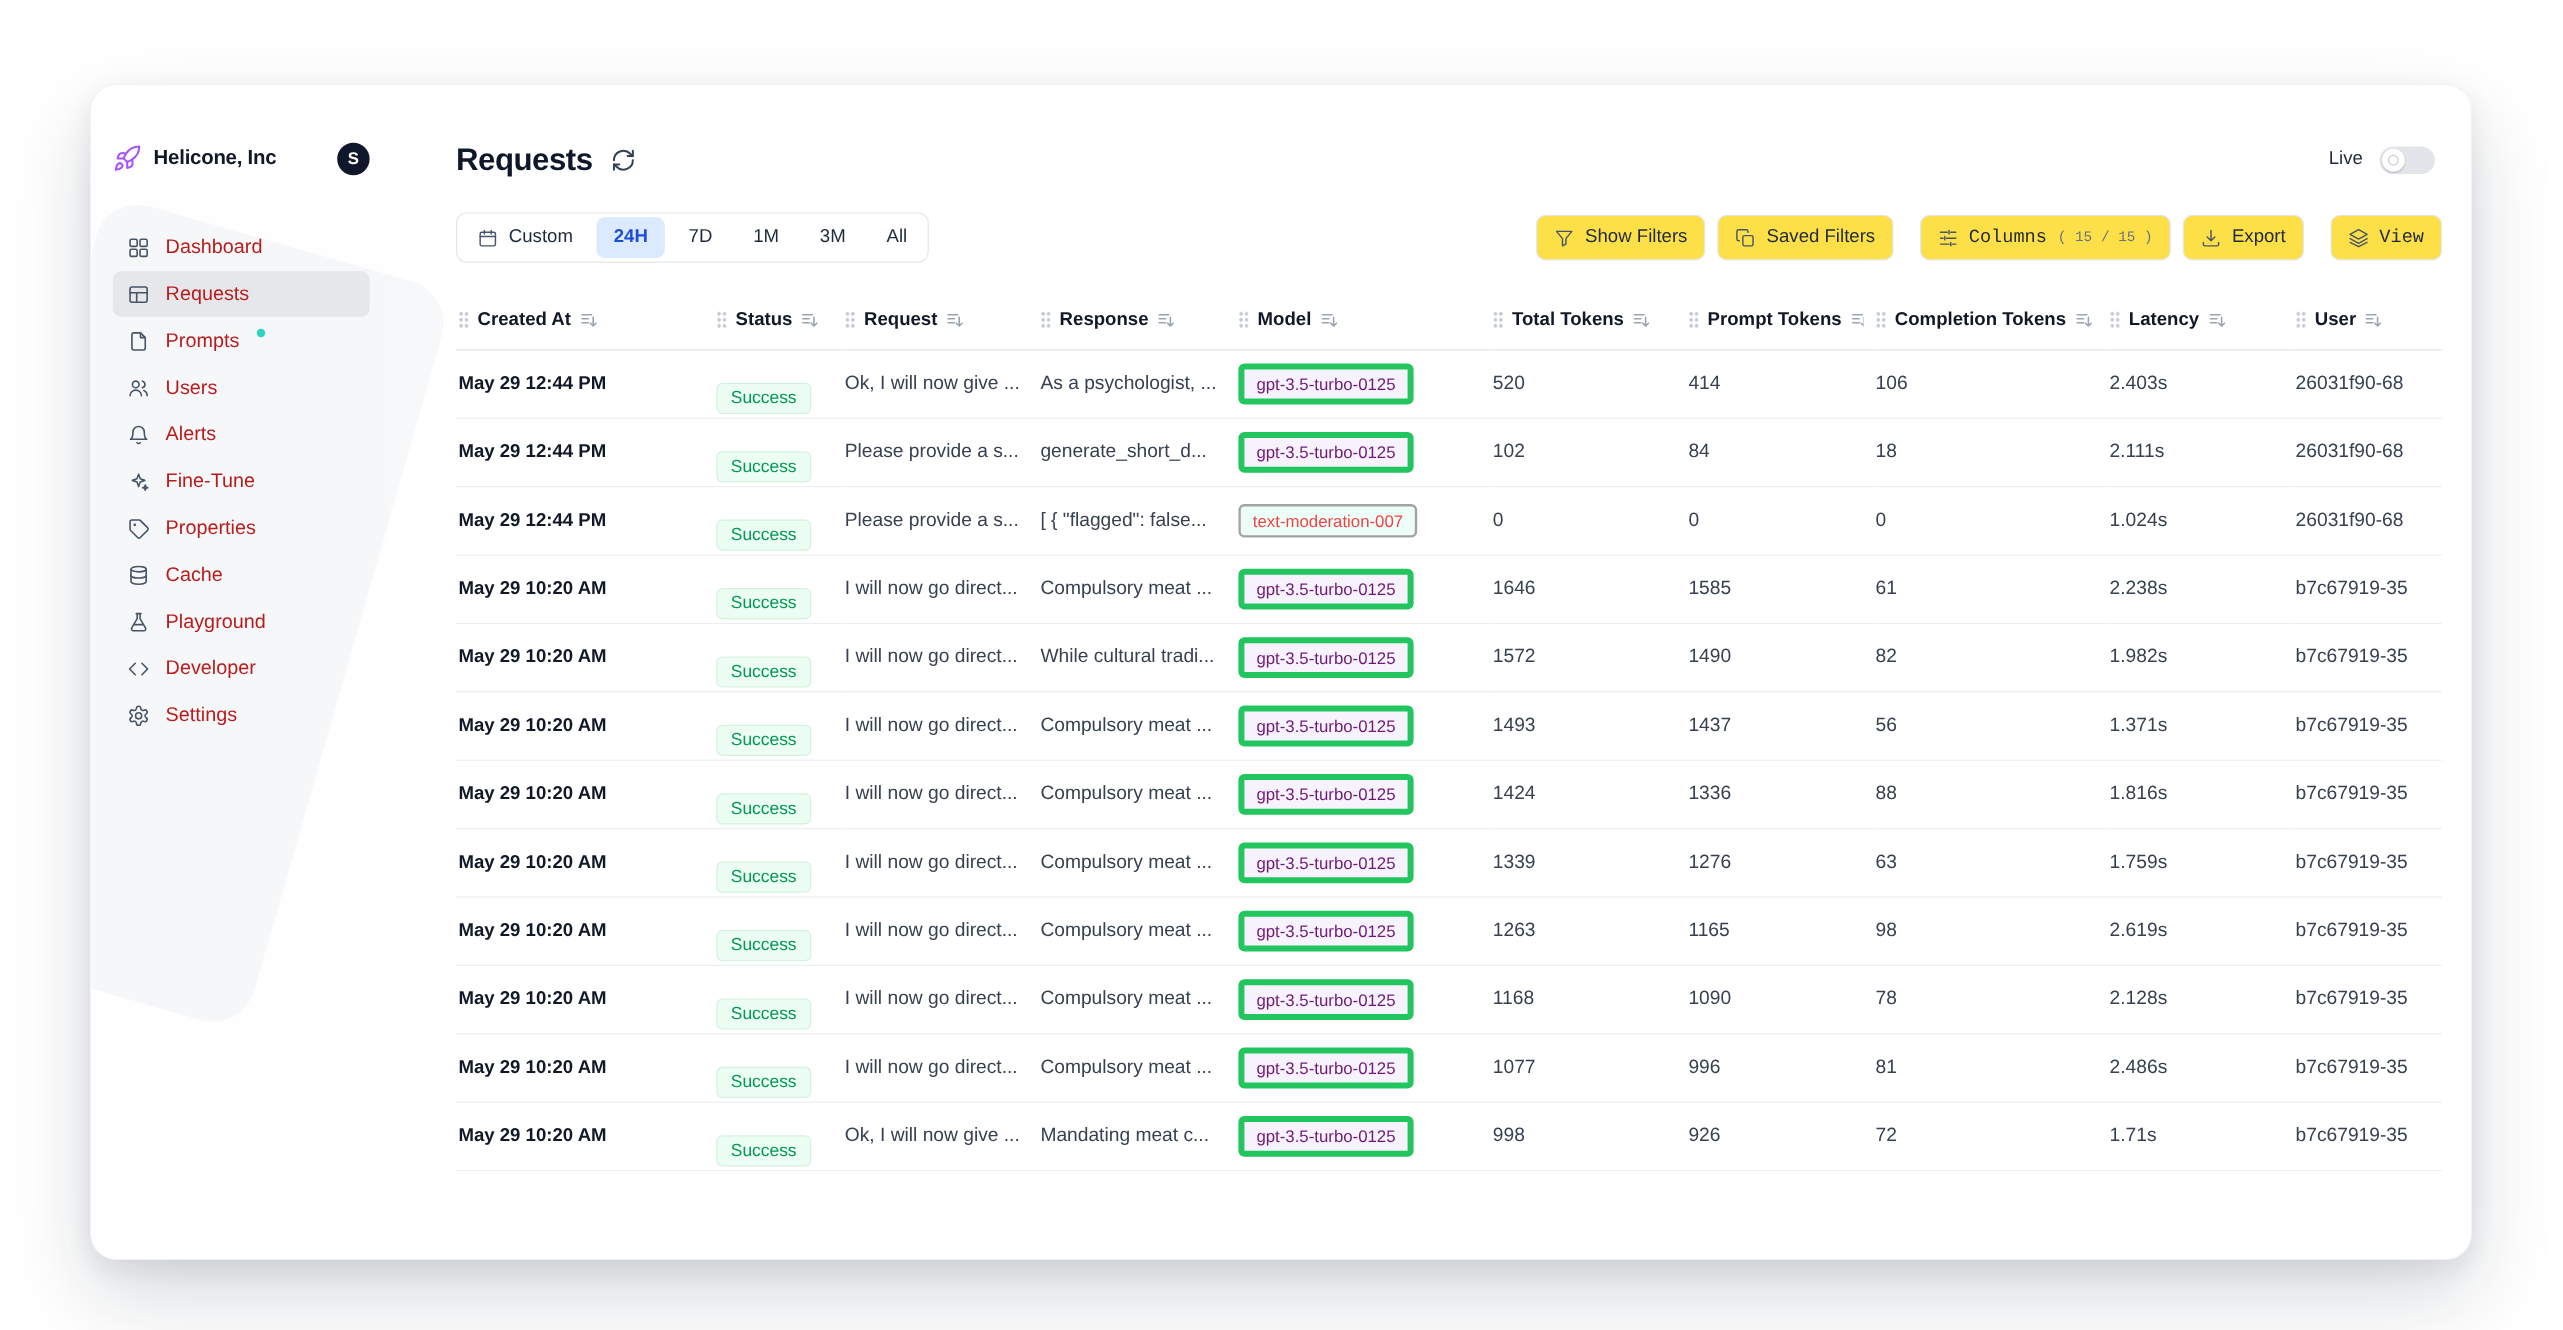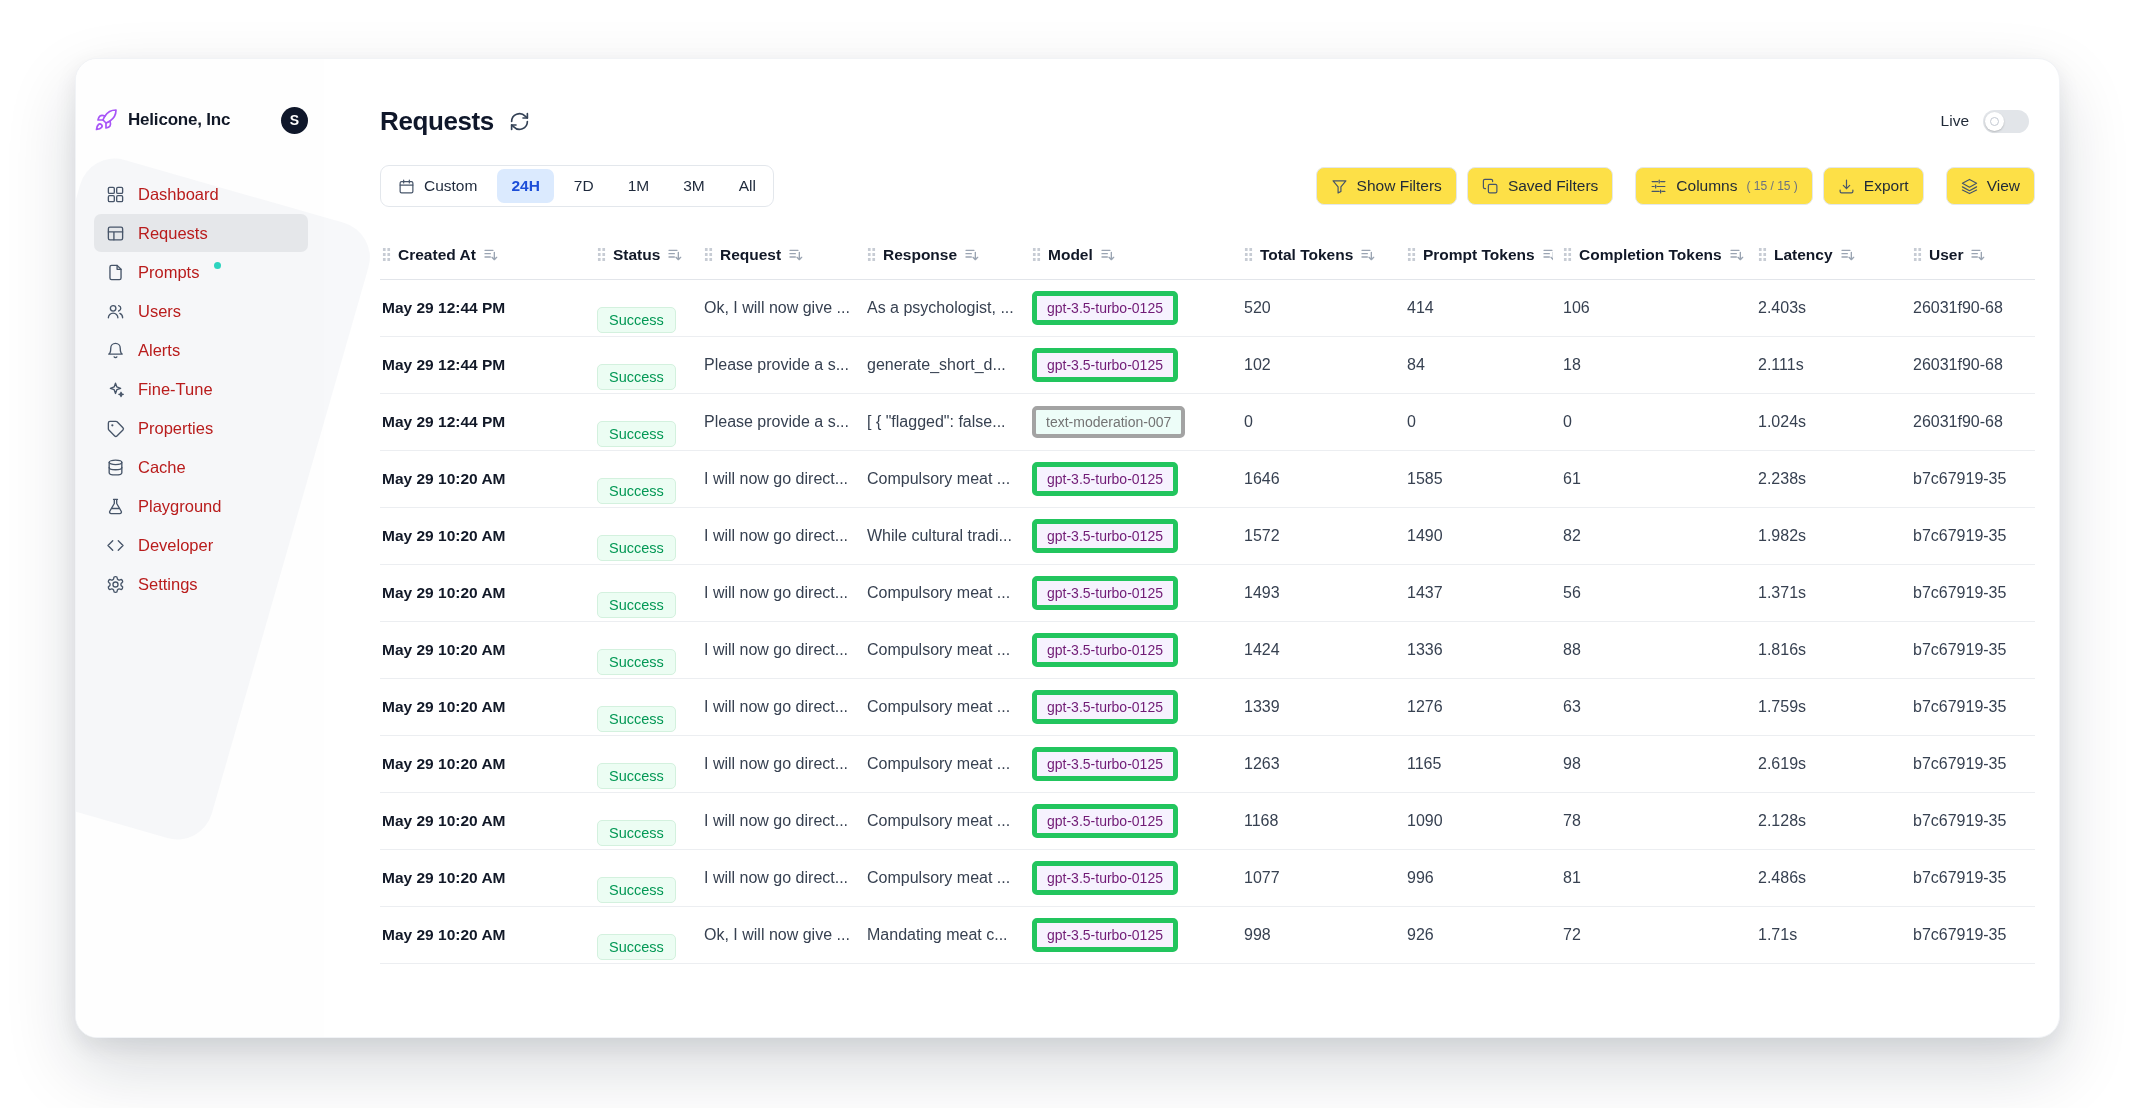--- a/index.html
+++ b/index.html
@@ -1,19 +1,19 @@
 <!DOCTYPE html>
 <html><head>
 <meta charset="utf-8">
 <style>
   * { margin:0; padding:0; box-sizing:border-box; }
   html,body { width:2136px; height:1108px; background:#ffffff; font-family:"Liberation Sans", sans-serif; overflow:hidden; }
 
   .card {
-    position:absolute; left:75px; top:58px; width:1985px; height:980px;
+    position:absolute; left:75px; top:70px; width:1985px; height:980px;
     background:#fff; border-radius:22px; border:1px solid #f1f3f6;
     box-shadow: 0 30px 70px rgba(15,23,42,.16), 0 8px 22px rgba(15,23,42,.08);
     display:flex; overflow:hidden;
   }
 
   
   .sidebar { width:248px; flex:0 0 248px; position:relative; padding:44px 16px 0 18px; background:#fefefe; }
   .sidebar-bg { position:absolute; top:120px; left:-80px; width:300px; height:640px;
     background:#eef0f3; opacity:.45; transform:rotate(16deg); border-radius:36px; pointer-events:none; }
   .org-row { position:relative; display:flex; align-items:center; gap:10px; height:34px; z-index:1; }
@@ -49,21 +49,21 @@
   .seg { display:inline-flex; align-items:center; background:#fff; border:1px solid #e3e7ec; border-radius:9px; padding:3px; gap:6px; }
   .seg-btn { display:flex; align-items:center; gap:9px; padding:8px 14px; border:none; background:none; cursor:pointer;
     border-radius:7px; font-family:inherit; font-size:15.5px; color:#1e293b; }
   .seg-btn.selected { background:#dbeafe; color:#1d4ed8; font-weight:600; }
   .btn-icon { width:17px; height:17px; color:#475569; display:flex; }
   .btn-icon svg { width:100%; height:100%; }
   .toolbar { display:flex; align-items:center; gap:10px; }
   .tb-btn { display:flex; align-items:center; gap:9px; padding:9px 14px; background:#fde047; border:1px solid #e3e7ec;
     border-radius:8px; cursor:pointer; font-family:inherit; font-size:15.5px; color:#1f2937; font-weight:500; }
   .tb-btn .count { color:#6b7280; font-size:12px; font-weight:400; }
-  .gap-left { margin-left:12px; }
+  .gap-left { margin-left:12px;font-family:Liberation Mono, monospace; }
 
   
   .table-wrap { margin-top:22px; overflow:hidden; }
   table { width:1657px; border-collapse:collapse; table-layout:fixed; }
   th { text-align:left; height:48px; border-bottom:1px solid #e2e5ea; padding:0 8px 0 2px; vertical-align:middle; }
   .th-inner { display:flex; align-items:center; gap:7px; white-space:nowrap; overflow:hidden; }
   .drag-dots { width:9px; height:15px; flex:0 0 9px;
     background-image:radial-gradient(circle, #c7ccd4 1.4px, transparent 1.5px); background-size:4.5px 5px; }
   .th-label { font-size:15.5px; font-weight:700; color:#111827; }
   .sort-icon { width:16px; height:16px; color:#9aa4b2; display:flex; cursor:pointer; flex:0 0 16px; }
@@ -73,21 +73,21 @@
   tr[data-name="table-row"] { cursor:pointer; }
   .c-created { font-weight:600; color:#111827; font-size:15.5px; }
   .col-created_at{width:215px}.col-status{width:107px}.col-request{width:163px}.col-response{width:165px}
   .col-model{width:212px}.col-total_tokens{width:163px}.col-prompt_tokens{width:156px}
   .col-completion_tokens{width:195px}.col-latency{width:155px}.col-user{width:126px}
   .status-badge { display:inline-block; padding:4px 11px; border-radius:5px; background:#ecfdf3;
     border:1px solid #d3f1de; color:#039855; font-size:14.5px; font-weight:500;margin-top:24px; }
   .model-badge { display:inline-block; padding:4px 10px; border-radius:5px; font-size:14px; font-weight:500; }
   .model-badge.purple { background:#f6f2fe; border:1px solid #e5daf c; }
   .model-badge.purple { background:#f6f2fe; border:5px solid #22c55e; color:#701a75; }
-  .model-badge.teal { background:#edfdf8; border:4px solid #a3a3a3; color:#737373; }
+  .model-badge.teal { background:#edfdf8; border:2px solid #a3a3a3; color:#ef4444; }
 </style>
 </head>
 <body>
 
 <div class="card" data-name="app-window">
 
   <aside class="sidebar" data-name="sidebar">
     <div class="sidebar-bg" data-name="sidebar-decoration"></div>
     <div class="org-row" data-name="org-row">
       <span class="logo" data-name="helicone-logo-icon">

